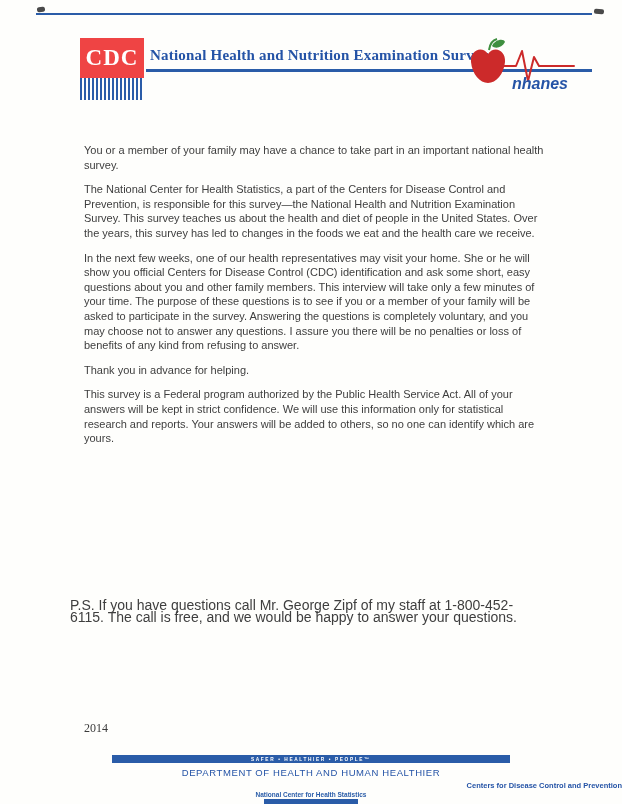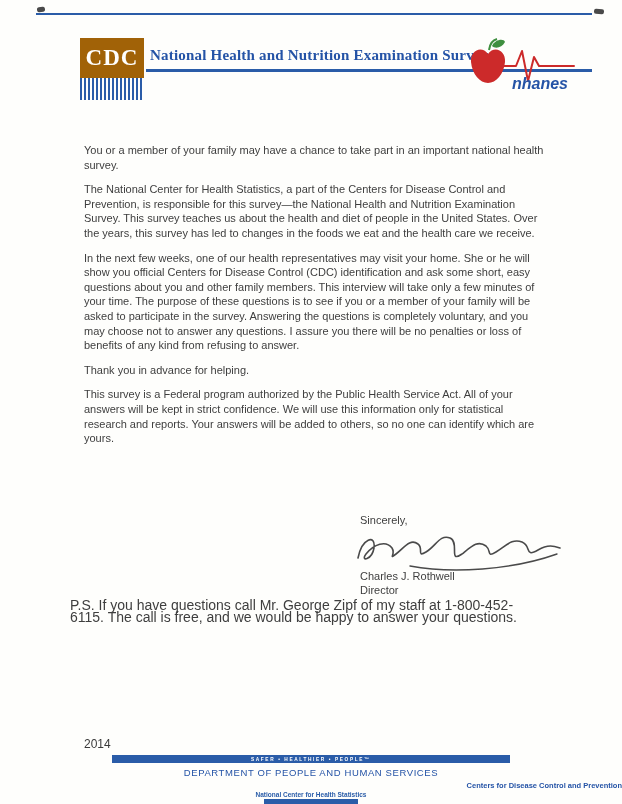--- a/index.html
+++ b/index.html
@@ -17,21 +17,21 @@
   
   .speck { position: absolute; background: #1d1d1d; opacity: .8; border-radius: 2px; }
   .speck-tl { left: 37px; top: 7px; width: 8px; height: 5px; transform: rotate(-8deg); }
   .speck-tr { left: 594px; top: 9px; width: 10px; height: 5px; transform: rotate(4deg); }
 
   
   .rule-top { position: absolute; left: 36px; top: 13px; width: 556px; height: 2px; background: #2a5ca8; }
   .cdc-logo { position: absolute; left: 80px; top: 38px; width: 64px; height: 62px; }
   .cdc-box {
     position: absolute; left: 0; top: 0; width: 64px; height: 40px;
-    background: #a16207; color: #ffffff;
+    background: #ef4444; color: #ffffff;
     font-family: "Liberation Serif", serif; font-weight: bold;
     font-size: 23px; line-height: 40px; text-align: center; letter-spacing: 1px;
   }
   .cdc-stripes {
     position: absolute; left: 0; top: 40px; width: 64px; height: 22px;
     background: repeating-linear-gradient(90deg, #2a5ca8 0 2px, #fefefc 2px 4px);
   }
   .letter-title {
     position: absolute; left: 150px; top: 47px;
     font-family: "Liberation Serif", serif; font-weight: bold;
@@ -54,21 +54,21 @@
   .sig-name { display: block; margin-top: 44px; }
   .sig-title { display: block; margin-top: 2px; }
 
   .ps-block {
     position: absolute; left: 70px; top: 599px; width: 470px;
     font-size: 14px; line-height: 12px; color: #3e3e3e;
   }
 
   .year {
     position: absolute; left: 84px; top: 721px;
-    font-family: Liberation Sans, sans-serif; font-size: 12px; color: #3a3a3a; margin-top: 16px;
+    font-family: Liberation Serif, serif; font-size: 12px; color: #3a3a3a;
   }
 
   
   .tagline-bar {
     position: absolute; left: 112px; top: 755px; width: 398px; height: 8px;
     background: #2a5ca8; color: #ffffff; text-align: center;
     font-size: 6px; line-height: 8px; font-weight: bold; overflow: hidden;
   }
   .tagline-bar span { display: inline-block; transform: scale(.8); transform-origin: center; letter-spacing: 2px; white-space: nowrap; }
   .footer-dept {
@@ -115,35 +115,26 @@
   </svg>
 
   <div class="letter-body">
     <p>You or a member of your family may have a chance to take part in an important national health survey.</p>
     <p>The National Center for Health Statistics, a part of the Centers for Disease Control and Prevention, is responsible for this survey—the National Health and Nutrition Examination Survey. This survey teaches us about the health and diet of people in the United States. Over the years, this survey has led to changes in the foods we eat and the health care we receive.</p>
     <p>In the next few weeks, one of our health representatives may visit your home. She or he will show you official Centers for Disease Control (CDC) identification and ask some short, easy questions about you and other family members. This interview will take only a few minutes of your time. The purpose of these questions is to see if you or a member of your family will be asked to participate in the survey. Answering the questions is completely voluntary, and you may choose not to answer any questions. I assure you there will be no penalties or loss of benefits of any kind from refusing to answer.</p>
     <p>Thank you in advance for helping.</p>
     <p>This survey is a Federal program authorized by the Public Health Service Act. All of your answers will be kept in strict confidence. We will use this information only for statistical research and reports. Your answers will be added to others, so no one can identify which are yours.</p>
   </div>
 
-  <div class="sig-block">
-    <span class="sig-closing">Sincerely,</span>
-    <svg class="sig-svg" viewBox="0 0 215 50" width="215" height="50">
-      <path d="M6,34 C10,14 24,10 22,24 C20,36 8,38 14,30 C22,20 34,16 40,24 C44,30 36,36 44,30 C52,24 58,14 66,20 C72,24 64,34 74,28 C84,22 88,10 98,14 C108,18 96,40 110,30 C120,22 126,16 134,22 C140,27 134,34 144,28 C154,22 160,14 170,18 C180,22 172,34 186,26 C196,20 202,22 208,24" fill="none" stroke="#4a4a4a" stroke-width="1.6" stroke-linecap="round"></path>
-      <path d="M58,42 C100,50 160,46 205,30" fill="none" stroke="#4a4a4a" stroke-width="1.4" stroke-linecap="round"></path>
-    </svg>
-    <span class="sig-name">Charles J. Rothwell</span>
-    <span class="sig-title">Director</span>
-  </div>
 
   <p class="ps-block">P.S. If you have questions call Mr. George Zipf of my staff at 1-800-452-6115. The call is free, and we would be happy to answer your questions.</p>
 
   <div class="year">2014</div>
 
   <div class="tagline-bar">
     <span>SAFER • HEALTHIER • PEOPLE™</span>
   </div>
-  <div class="footer-dept">DEPARTMENT OF PEOPLE AND HUMAN SERVICES</div>
+  <div class="footer-dept">DEPARTMENT OF HEALTH AND HUMAN HEALTHIER</div>
   <div class="footer-agency">Centers for Disease Control and Prevention</div>
   <div class="footer-center">National Center for Health Statistics</div>
   <div class="footer-bottom-bar"></div>
 
 </div>
 
 </body></html>

